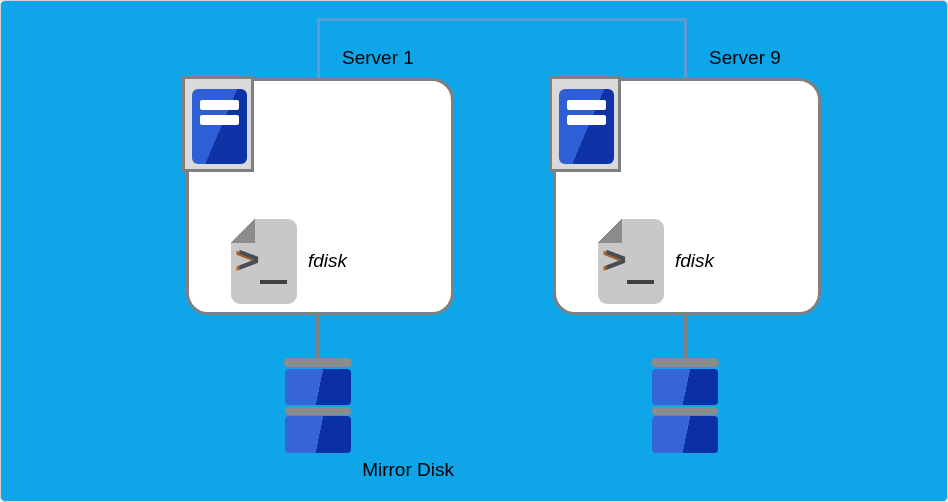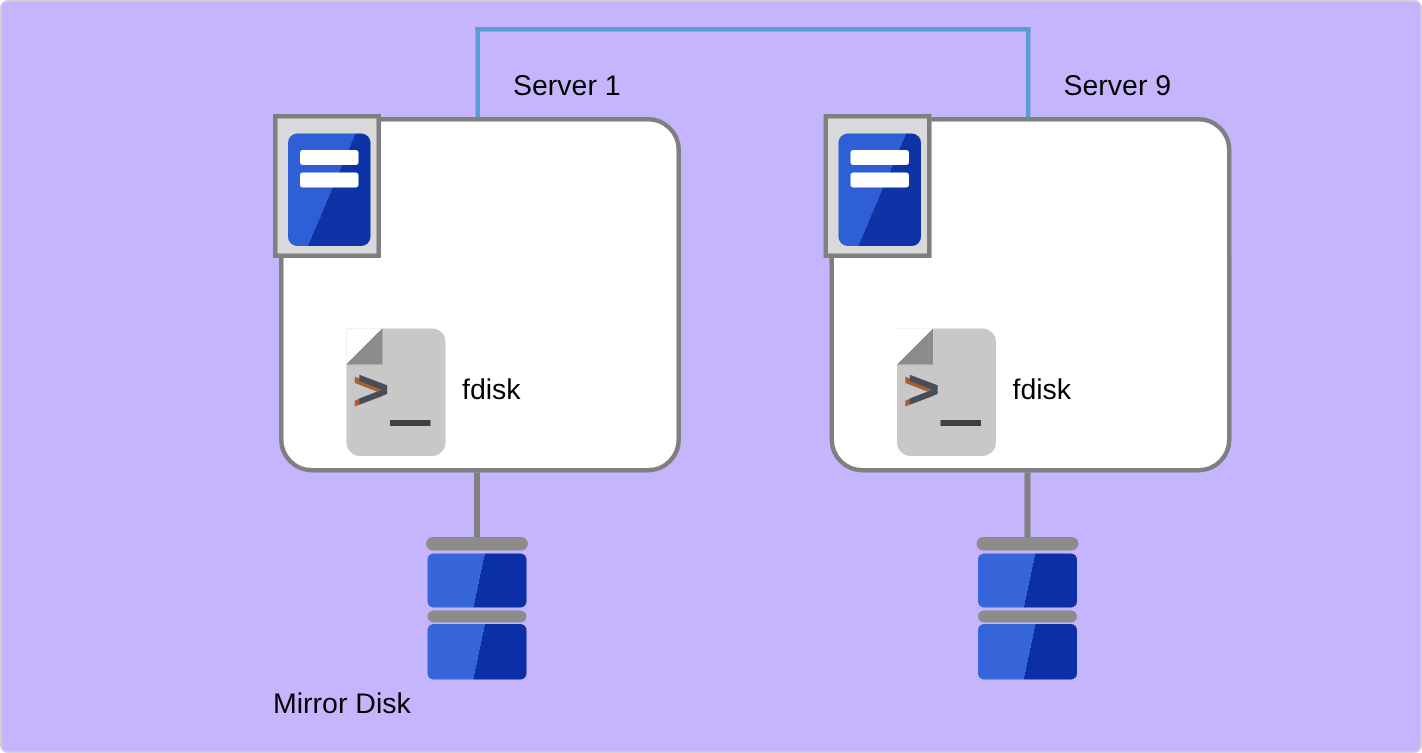--- a/index.html
+++ b/index.html
@@ -1,18 +1,18 @@
 <!DOCTYPE html>
 <html><head>
 <meta charset="utf-8">
 <style>
   html,body{margin:0;padding:0;background:#ffffff;}
   body{font-family:"Liberation Sans", sans-serif;}
   #canvas{
-    position:relative;width:946px;height:500px;background:#c4b5fd;
+    position:relative;width:946px;height:500px;background:#0ea5e9;
     border:1px solid #d4d4d4;border-radius:5px;overflow:hidden;
   }
   .label{color:#000;font-size:19px;line-height:24px;white-space:nowrap;}
 
   
   .conn{position:absolute;background:#5b9bd5;}
   .conn-h{left:316px;top:17px;width:370px;height:3px;}
   .conn-v1{left:316px;top:17px;width:3px;height:60px;}
   .conn-v2{left:683px;top:17px;width:3px;height:60px;}
 
@@ -45,33 +45,33 @@
   }
   .doc-corner{
     position:absolute;left:0;top:0;width:24px;height:24px;
     background:linear-gradient(to bottom right,#ffffff 49.5%,#8c8c8c 50%);
   }
   .doc-prompt{
     position:absolute;left:7px;top:22px;font-size:37px;font-weight:bold;line-height:1;
     color:#454e59;text-shadow:-3px 1px 0 #a8602c;
   }
   .doc-underscore{position:absolute;left:29px;top:61px;width:27px;height:4px;background:#3f3f44;}
-  .tool-label{position:absolute;left:126px;top:203px;}
+  .tool-label{position:absolute;left:126px;top:203px;font-style:italic;}
 
   
   .stem{position:absolute;left:134px;top:269px;width:4px;height:45px;background:#808080;}
   .disk-cap{position:absolute;left:102px;top:312px;width:68px;height:9px;border-radius:5px;background:#8c8c8c;}
   .disk-seg{
     position:absolute;left:103px;width:66px;border-radius:4px;
     background:linear-gradient(102deg,#3565d9 0 52%,#0b2fa6 52% 100%);
   }
   .disk-seg.top{top:323px;height:36px;}
   .disk-seg.bottom{top:370px;height:37px;}
   .disk-mid{position:absolute;left:103px;top:361px;width:66px;height:8px;border-radius:4px;background:#8c8c8c;}
-  .disk-label{position:absolute;left:0;top:412px;width:272px;text-align:left;}
+  .disk-label{position:absolute;left:0;top:412px;width:272px;text-align:right;}
 </style>
 </head>
 <body>
 
 <div id="canvas">
 
   <div class="conn conn-h"></div>
   <div class="conn conn-v1"></div>
   <div class="conn conn-v2"></div>
 

